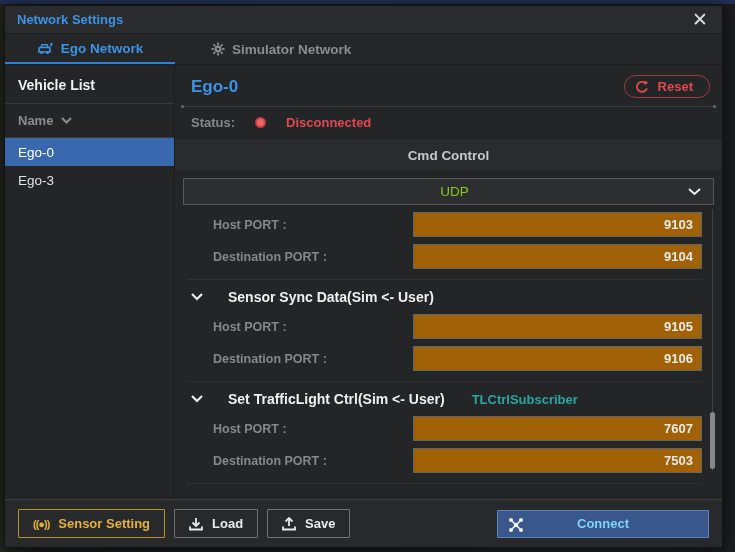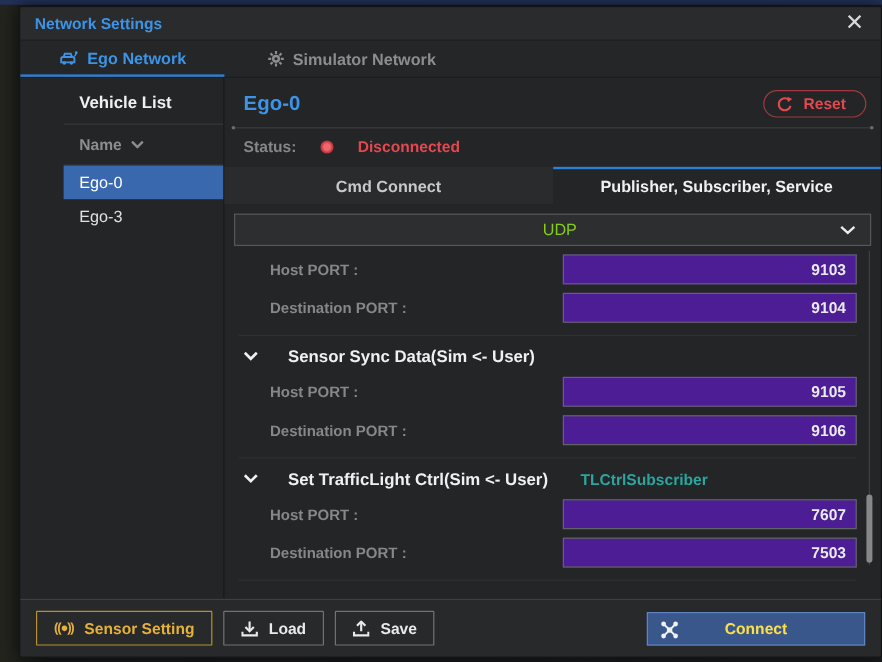--- a/index.html
+++ b/index.html
@@ -6,21 +6,21 @@
   html,body { width:735px; height:552px; }
   body {
     font-family:"Liberation Sans", sans-serif;
     background:linear-gradient(90deg,#23251d 0px,#17181a 40px,#1b1c1e 100%);
     position:relative; overflow:hidden;
     color:#e8eaec;
   }
   .top-strip { position:absolute; top:0; left:0; width:735px; height:4px; background:#223158; }
 
   .dialog {
-    position:absolute; left:16px; top:5px; width:719px; height:543px;
+    position:absolute; left:4px; top:5px; width:719px; height:543px;
     background:#232527; border:1px solid #121315;
     display:flex; flex-direction:column;
     box-shadow:0 0 14px rgba(0,0,0,.6);
   }
 
   
   .titlebar {
     height:28px; flex:0 0 28px; background:#292b2d; border-bottom:1px solid #1b1c1e;
     display:flex; align-items:center; padding:0 12px;
   }
@@ -30,21 +30,21 @@
   
   .tabbar { height:31px; flex:0 0 31px; background:#242628; border-bottom:1px solid #1d1e20; display:flex; align-items:stretch; }
   .tab { display:flex; align-items:center; justify-content:center; gap:7px; font-size:13.5px; font-weight:bold; cursor:pointer; }
   .tab-ego { width:170px; color:#3d94e6; border-bottom:2px solid #2f7fd6; }
   .tab-sim { color:#8b8e91; padding:0 14px; margin-left:22px; }
 
   
   .main { flex:1; display:flex; min-height:0; }
 
   
-  .sidebar { width:170px; flex:0 0 170px; border-right:1px solid #191a1c; display:flex; flex-direction:column; background:#232527;padding-left:36px; }
+  .sidebar { width:170px; flex:0 0 170px; border-right:1px solid #191a1c; display:flex; flex-direction:column; background:#232527; }
   .vl-header { padding:12px 13px 10px; font-size:14px; font-weight:bold; color:#eef0f2; border-bottom:1px solid #35373a; }
   .vl-sort { padding:9px 13px; font-size:13px; font-weight:bold; color:#8b8e91; border-bottom:1px solid #35373a; display:flex; align-items:center; gap:8px; cursor:pointer; }
   .vl-item { padding:6px 13px; font-size:13.5px; color:#dfe1e3; cursor:pointer; height:28px; display:flex; align-items:center; }
   .vl-item.selected { background:#3a68ae; color:#ffffff; }
 
   
   .content { flex:1; display:flex; flex-direction:column; min-width:0; position:relative; }
   .c-header { display:flex; align-items:center; padding:10px 12px 6px 16px; }
   .c-title { color:#3d94e6; font-size:17px; font-weight:bold; }
   .reset-btn {
@@ -73,41 +73,41 @@
     margin:8px 8px 0; height:27px; background:#2c2e30; border:1px solid #55575a;
     display:flex; align-items:center; justify-content:center; position:relative;
     font-size:13.5px; font-weight:normal; color:#84cc16; cursor:pointer;padding-left:12px;
   }
   .proto-select .chev { position:absolute; right:12px; top:9px; }
 
   .scrollarea { flex:1; position:relative; padding:7px 20px 0 14px; min-height:0; overflow:hidden; }
   .port-row { display:flex; align-items:center; justify-content:space-between; margin:0 0 7px 24px; }
   .port-label { color:#85878a; font-size:12.5px; font-weight:bold; }
   .port-input {
-    width:245px; height:25px; background:#4c1d95; border:1px solid #616365;
+    width:289px; height:25px; background:#a16207; border:1px solid #616365;
     color:#e8eaec; font-size:13px; font-weight:bold; text-align:right; padding:0 8px;
     font-family:"Liberation Sans", sans-serif;
   }
   .sec-divider { height:1px; background:#2e3032; margin:10px 0 9px -2px; }
   .sec-header { display:flex; align-items:center; gap:25px; margin:0 0 9px 2px; cursor:pointer; }
   .sec-title { color:#eef0f2; font-size:14px; font-weight:bold; }
   .sec-sub { color:#2aa69e; font-size:13px; font-weight:bold; margin-left:2px; }
 
   .scroll-track { position:absolute; right:9px; top:4px; bottom:28px; width:1px; background:#3e4042; }
   .scroll-thumb { position:absolute; right:7px; bottom:30px; width:5px; height:57px; background:#85888b; border-radius:3px; cursor:pointer; }
 
   
   .footer { flex:0 0 48px; border-top:1px solid #3e3f41; background:#28292b; display:flex; align-items:center; padding:0 13px; gap:9px; }
   .f-btn { height:29px; display:flex; align-items:center; gap:9px; padding:0 14px; background:transparent;
     border:1px solid #707274; color:#e8eaec; font-size:13px; font-weight:bold; cursor:pointer; border-radius:1px;
     font-family:"Liberation Sans", sans-serif; }
   .f-btn.sensor { border-color:#b8912c; color:#e5b13a; }
   .broadcast { font-size:11px; font-weight:bold; letter-spacing:-1px; color:#e5b13a; }
-  .connect-btn { margin-left:auto; width:182px; height:28px; position:relative; background:#3a578c;
-    border:1px solid #5d83c3; color:#fde047; font-size:13px; font-weight:bold; cursor:pointer;
+  .connect-btn { margin-left:auto; width:212px; height:28px; position:relative; background:#3a578c;
+    border:1px solid #5d83c3; color:#7dd3fc; font-size:13px; font-weight:bold; cursor:pointer;
     display:flex; align-items:center; justify-content:center; font-family:"Liberation Sans", sans-serif; }
   .connect-btn svg { position:absolute; left:10px; top:6px; }
   .icon { display:inline-flex; align-items:center; }
 </style>
 </head>
 <body>
 
 <div class="top-strip"></div>
 
 <div class="dialog">
@@ -183,22 +183,21 @@
       </div>
       <div class="dot-divider"></div>
 
       <div class="status-row">
         <span class="status-label">Status:</span>
         <span class="status-dot"></span>
         <span class="status-value">Disconnected</span>
       </div>
 
       <div class="subtabs">
-        <div class="subtab inactive">Cmd Connect</div>
-        <div class="subtab active">Publisher, Subscriber, Service</div>
+        <div class="subtab inactive">Cmd Control</div>
       </div>
 
       <div class="proto-select">
         <span>UDP</span>
         <span class="chev icon">
           <svg width="13" height="8" viewBox="0 0 13 8">
               <polyline points="1,1 6.5,6 12,1" fill="none" stroke="#e8eaec" stroke-width="2"></polyline>
             </svg>
         </span>
       </div>

